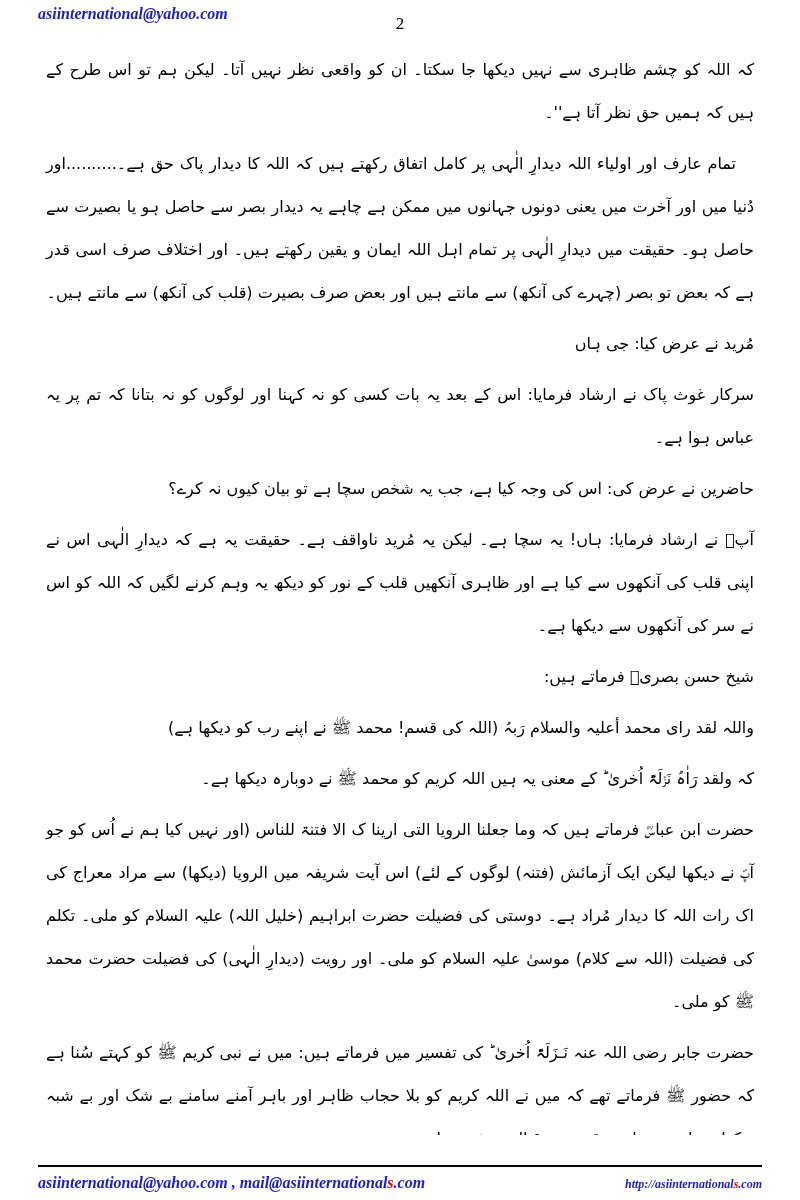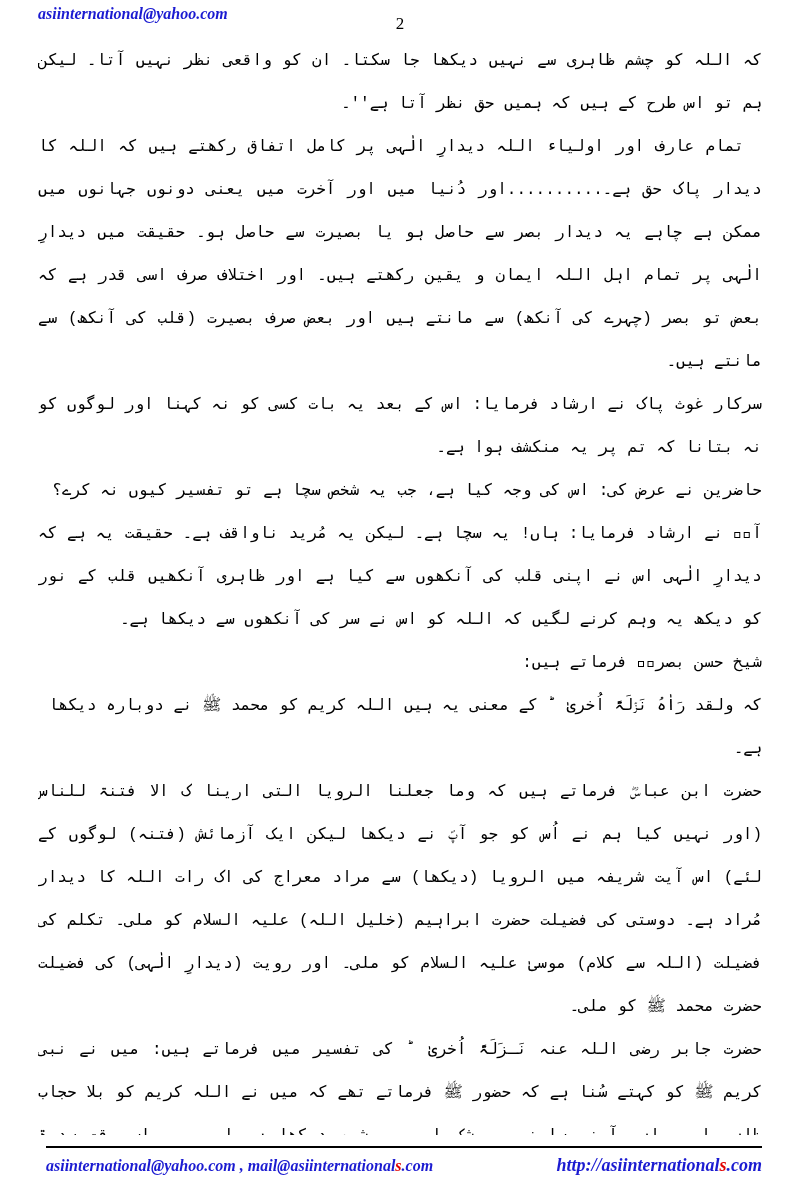--- a/index.html
+++ b/index.html
@@ -15,55 +15,57 @@
   }
   .page-number{
     position:absolute;left:0;right:0;top:10px;text-align:center;
     font-family:"Liberation Serif","DejaVu Serif",serif;font-size:17px;color:#000;
   }
   
   .body-text{
     position:absolute;top:40px;left:38px;right:38px;height:1095px;overflow:hidden;
     direction:rtl;font-size:16px;line-height:43px;color:#000;
   }
-  .body-text p{margin:0;padding:0;font-family:Liberation Mono, monospace;}
+  .body-text p{margin:8px;padding:0;}
   .p-justify{text-align:justify;}
   .p-indent{text-align:justify;text-indent:18px;}
   .p-start{text-align:right;}
   .p-dialog{text-align:right;margin-left:0;margin-right:215px;}
   
-  .footer{position:absolute;left:38px;right:38px;bottom:24px;margin-left:8px;}
+  .footer{position:absolute;left:38px;right:38px;bottom:8px;}
   .footer-rule{border-top:2px solid #000;margin-bottom:7px;}
   .footer-row{
     display:flex;justify-content:space-between;align-items:baseline;
     font-family:"Liberation Serif","DejaVu Serif",serif;
     font-style:italic;font-weight:bold;color:#1b1bd1;
   }
   .footer-left{font-size:16px;}
-  .footer-right{font-size:18px;}
+  .footer-right{font-size:12px;}
   .red-letter{color:#e10000;}
   a.plain{color:inherit;text-decoration:none;cursor:pointer;}
 </style>
 </head>
 <body>
 
 <div class="page">
 
   <div class="header">
     <span class="header-email">asiinternational@yahoo.com</span>
     <div class="page-number">2</div>
   </div>
 
   <div class="body-text" dir="rtl" id="body-text">
       <p class="p-justify" dir="rtl">کہ اللہ کو چشم ظاہری سے نہیں دیکھا جا سکتا۔ ان کو واقعی نظر نہیں آتا۔ لیکن ہم تو اس طرح کے ہیں کہ ہمیں حق نظر آتا ہے''۔</p>
       <p class="p-indent" dir="rtl">تمام عارف اور اولیاء اللہ دیدارِ الٰہی پر کامل اتفاق رکھتے ہیں کہ اللہ کا دیدار پاک حق ہے۔..........اور دُنیا میں اور آخرت میں یعنی دونوں جہانوں میں ممکن ہے چاہے یہ دیدار بصر سے حاصل ہو یا بصیرت سے حاصل ہو۔ حقیقت میں دیدارِ الٰہی پر تمام اہل اللہ ایمان و یقین رکھتے ہیں۔ اور اختلاف صرف اسی قدر ہے کہ بعض تو بصر (چہرے کی آنکھ) سے مانتے ہیں اور بعض صرف بصیرت (قلب کی آنکھ) سے مانتے ہیں۔</p>
-      <p class="p-justify" dir="rtl">سرکار غوث پاک نے ارشاد فرمایا: اس کے بعد یہ بات کسی کو نہ کہنا اور  لوگوں کو نہ بتانا کہ تم پر یہ منکشف ہوا ہے۔</p>
-      <p class="p-start" dir="rtl">حاضرین نے عرض کی: اس کی وجہ کیا ہے، جب یہ شخص سچا ہے تو تفسیر کیوں نہ کرے؟</p>
+      <p class="p-dialog" dir="rtl">مُرید نے عرض کیا: جی ہاں</p>
+      <p class="p-justify" dir="rtl">سرکار غوث پاک نے ارشاد فرمایا: اس کے بعد یہ بات کسی کو نہ کہنا اور  لوگوں کو نہ بتانا کہ تم پر یہ عباس ہوا ہے۔</p>
+      <p class="p-start" dir="rtl">حاضرین نے عرض کی: اس کی وجہ کیا ہے، جب یہ شخص سچا ہے تو بیان کیوں نہ کرے؟</p>
       <p class="p-justify" dir="rtl">آپؓ نے ارشاد فرمایا: ہاں! یہ سچا ہے۔ لیکن یہ مُرید ناواقف ہے۔ حقیقت یہ ہے کہ دیدارِ الٰہی اس نے اپنی قلب کی آنکھوں سے کیا ہے  اور ظاہری آنکھیں قلب کے نور کو دیکھ یہ وہم کرنے لگیں کہ اللہ کو اس نے سر کی آنکھوں سے دیکھا ہے۔</p>
       <p class="p-start" dir="rtl">شیخ حسن بصریؒ فرماتے ہیں:</p>
+      <p class="p-start" dir="rtl">واللہ لقد رای محمد أعلیہ والسلام رَبہُ  (اللہ کی قسم! محمد ﷺ نے اپنے رب کو دیکھا ہے)</p>
       <p class="p-start" dir="rtl">کہ  ولقد رَاٰہُ نَزۡلَۃً اُخریٰ ؕ  کے معنی یہ ہیں اللہ کریم کو محمد ﷺ نے دوبارہ  دیکھا ہے۔</p>
       <p class="p-justify" dir="rtl">حضرت ابن عباسؓ فرماتے ہیں کہ  وما جعلنا الرویا التی ارینا ک الا فتنۃ للناس (اور نہیں کیا ہم نے اُس کو جو آپؐ نے دیکھا لیکن ایک آزمائش (فتنہ) لوگوں کے لئے)  اس آیت شریفہ میں الرویا (دیکھا) سے مراد معراج کی اک رات اللہ کا دیدار مُراد ہے۔ دوستی کی فضیلت حضرت ابراہیم (خلیل اللہ) علیہ السلام کو ملی۔ تکلم کی فضیلت (اللہ سے کلام) موسیٰ علیہ السلام کو ملی۔ اور  رویت (دیدارِ الٰہی) کی فضیلت حضرت محمد ﷺ کو ملی۔</p>
       <p class="p-justify" dir="rtl">حضرت جابر رضی اللہ عنہ  نَـزَلَۃً اُخریٰ ؕ  کی تفسیر میں فرماتے ہیں: میں نے نبی کریم ﷺ کو کہتے سُنا ہے کہ حضور ﷺ فرماتے تھے کہ میں نے اللہ کریم کو بلا حجاب ظاہر اور باہر آمنے سامنے بے شک اور بے شبہ دیکھا ہے اور میں اس وقت سدرۃ المنتہیٰ پر تھا۔</p>
     </div>
 
   <div class="footer">
     <div class="footer-rule"></div>
     <div class="footer-row">
       <span class="footer-left">
         <a class="plain">asiinternational@yahoo.com</a><span> , </span><a class="plain"><span>mail@asiinternational</span><span class="red-letter">s</span><span>.com</span></a>

